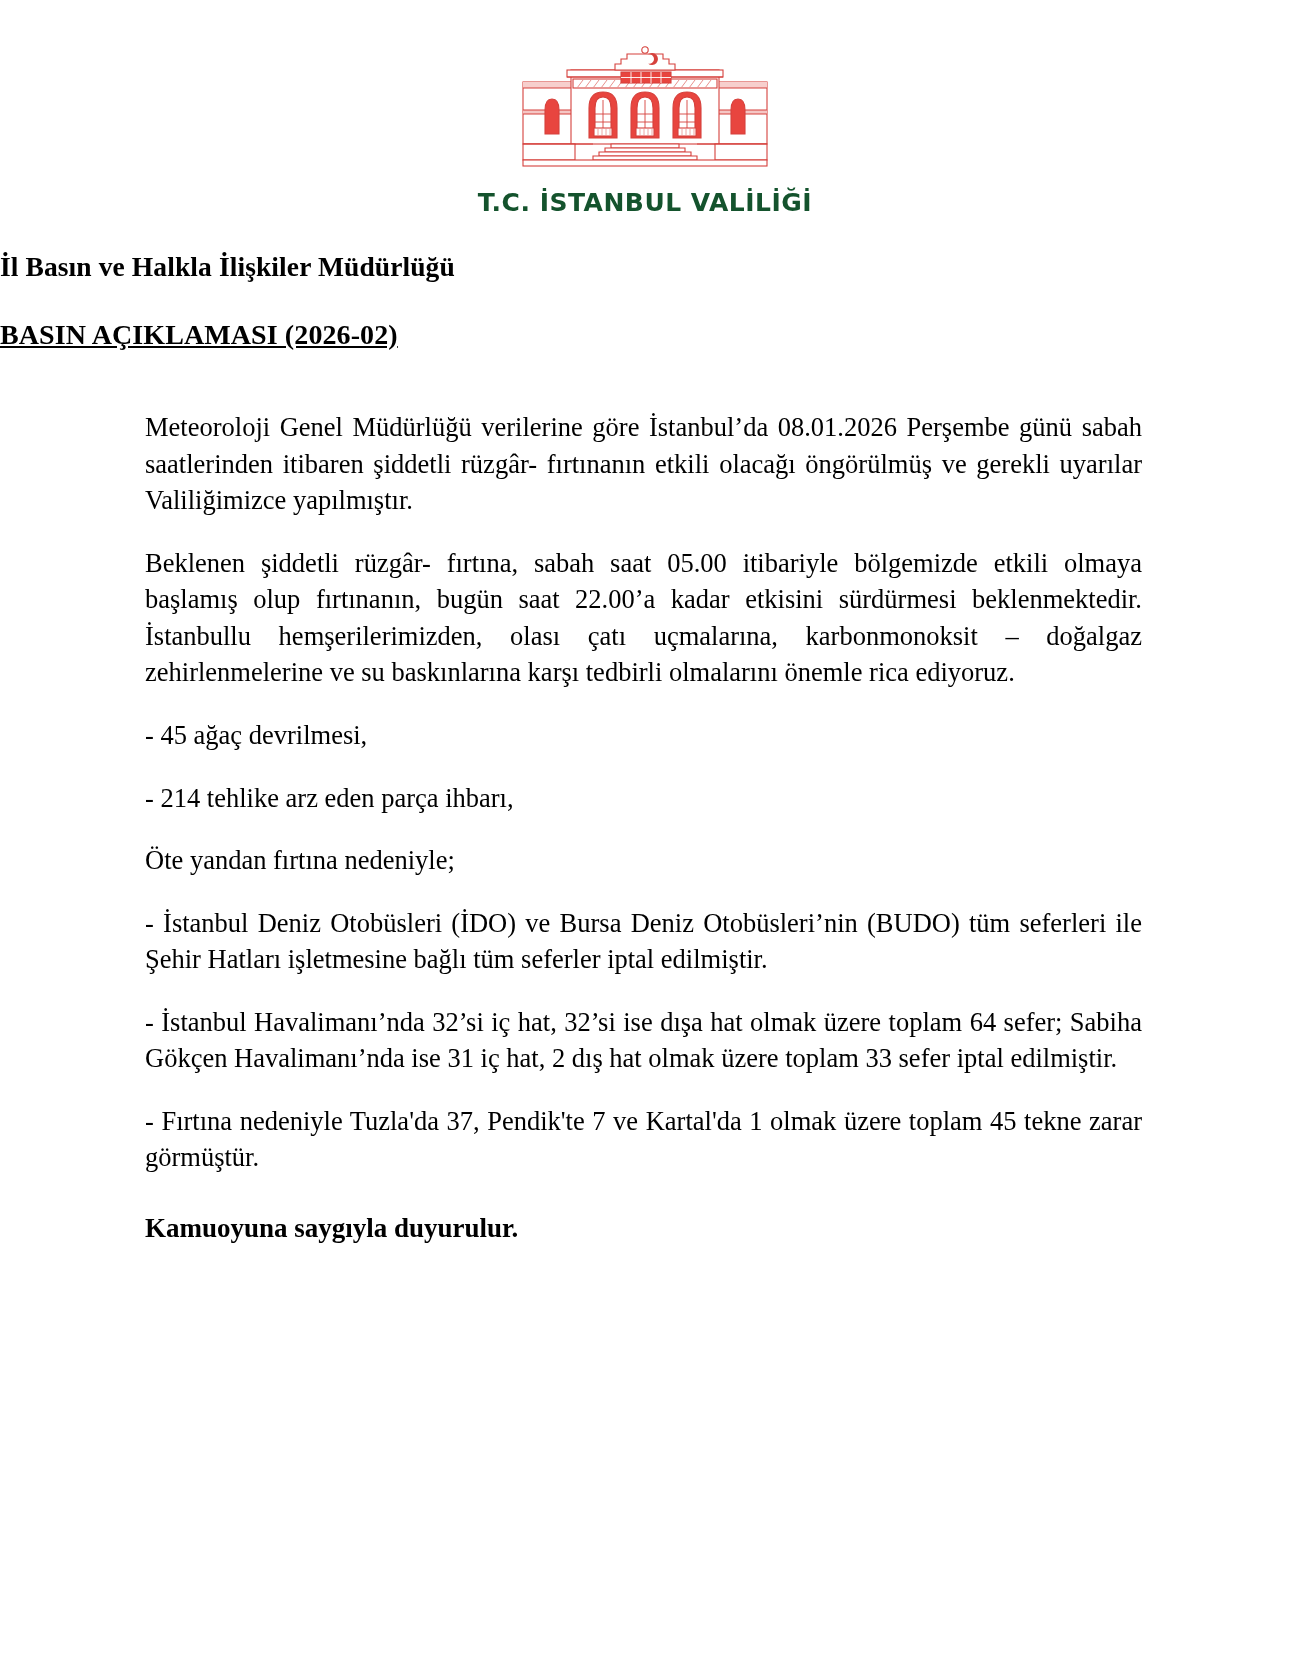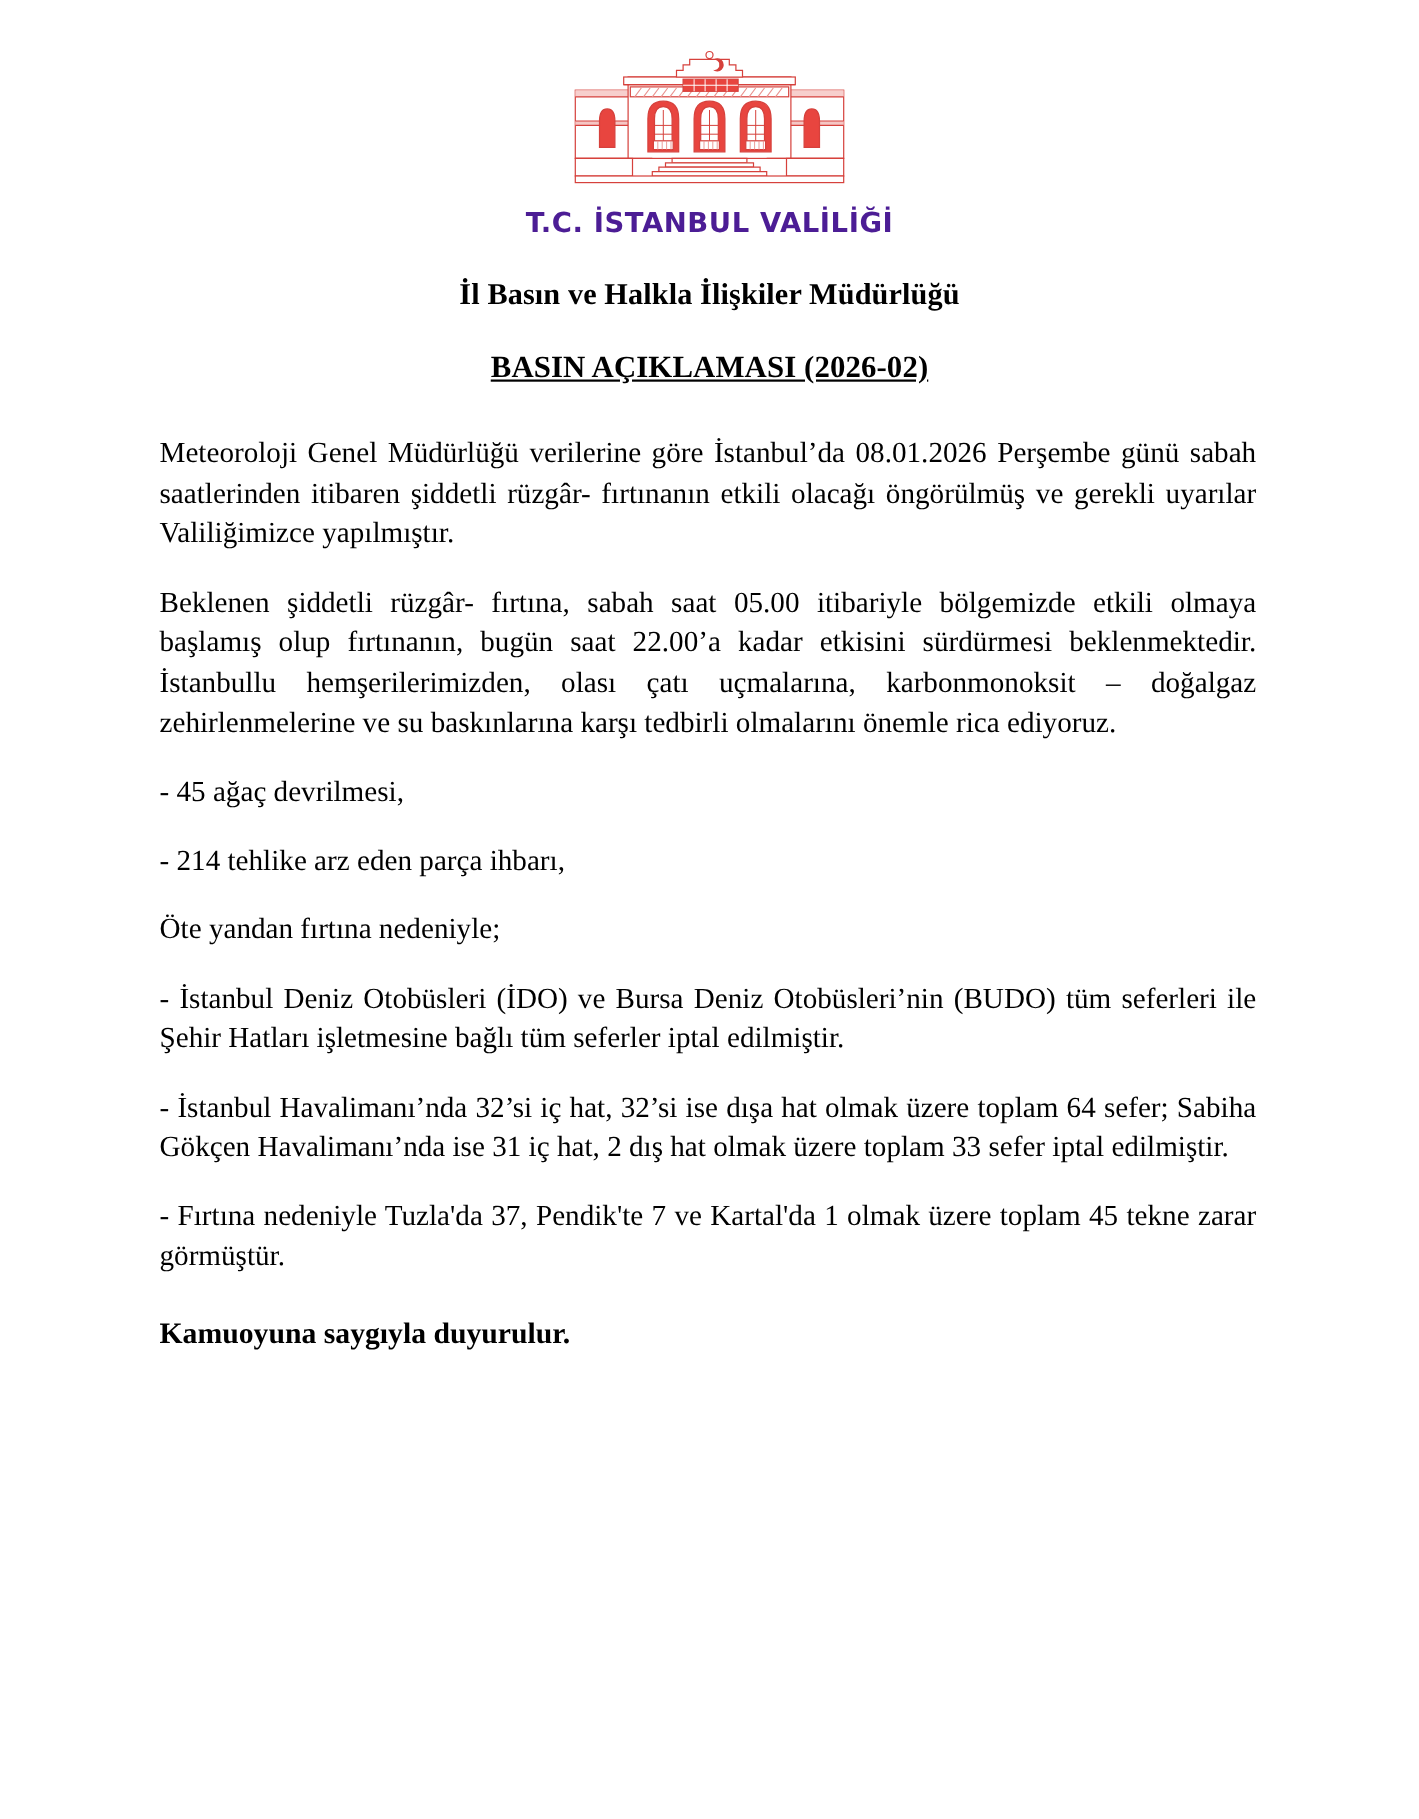--- a/index.html
+++ b/index.html
@@ -35,27 +35,27 @@
     display: block;
     width: 268px;
     height: 140px;
   }
   .emblem-caption {
     margin-top: 2px;
     font-family: "DejaVu Sans", "Liberation Sans", sans-serif;
     font-size: 25px;
     font-weight: 600;
     letter-spacing: 0.5px;
-    color: #4c1d95;
+    color: #14532d;
     white-space: nowrap;
   }
 
   
   .doc-heading {
-    text-align: center;
+    text-align: left;
     font-weight: bold;
     font-size: 27.5px;
     letter-spacing: 0.1px;
   }
   .heading-1 { margin: 34px 0 0 0; }
   .heading-2 { margin: 36px 0 0 0; font-size: 28px; text-decoration: underline; }
 
   
   .body-wrap {
     margin: 0 auto;
@@ -64,21 +64,21 @@
     width: 1290px;
   }
   p.para {
     text-align: justify;
     text-justify: inter-word;
     font-size: 26.5px;
     line-height: 1.38;
     margin: 0 0 26px 0;
     hyphens: none;
   }
-  p.first { margin-top: 42px; }
+  p.first { margin-top: 58px; }
   p.bullet { text-align: justify; }
   p.closing {
     font-weight: bold;
     text-align: left;
     font-size: 27px;
     margin-top: 34px;
   }
 </style>
 </head>
 <body>

